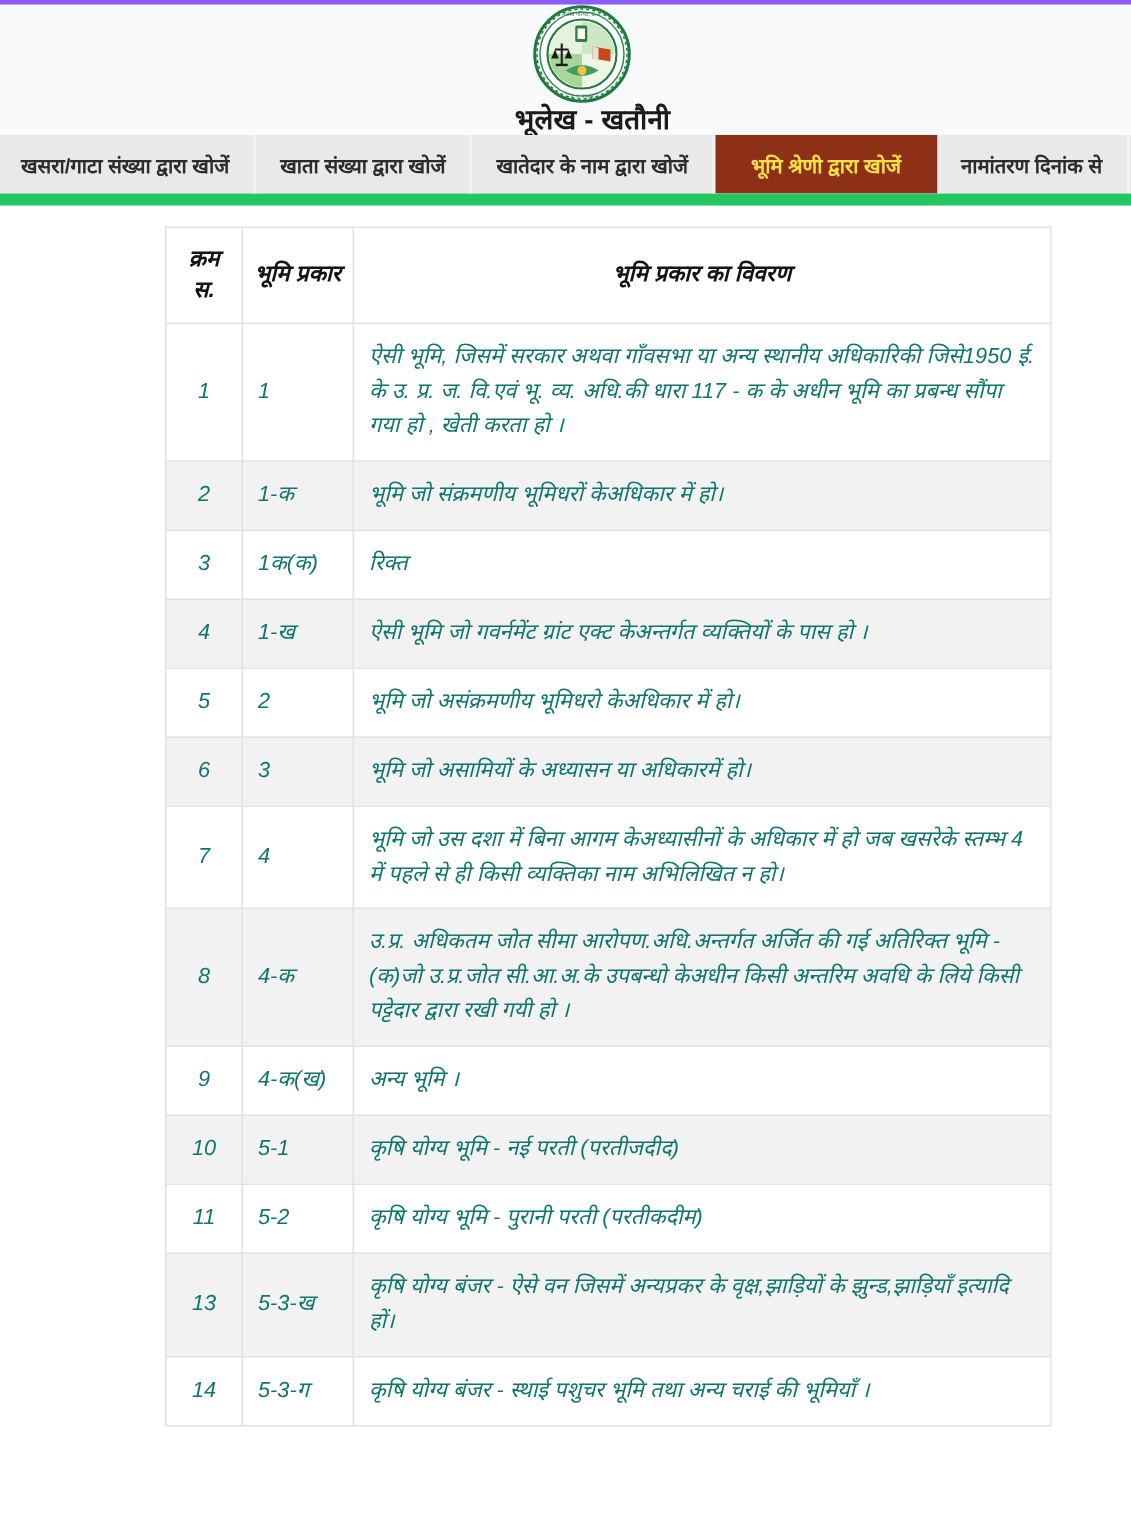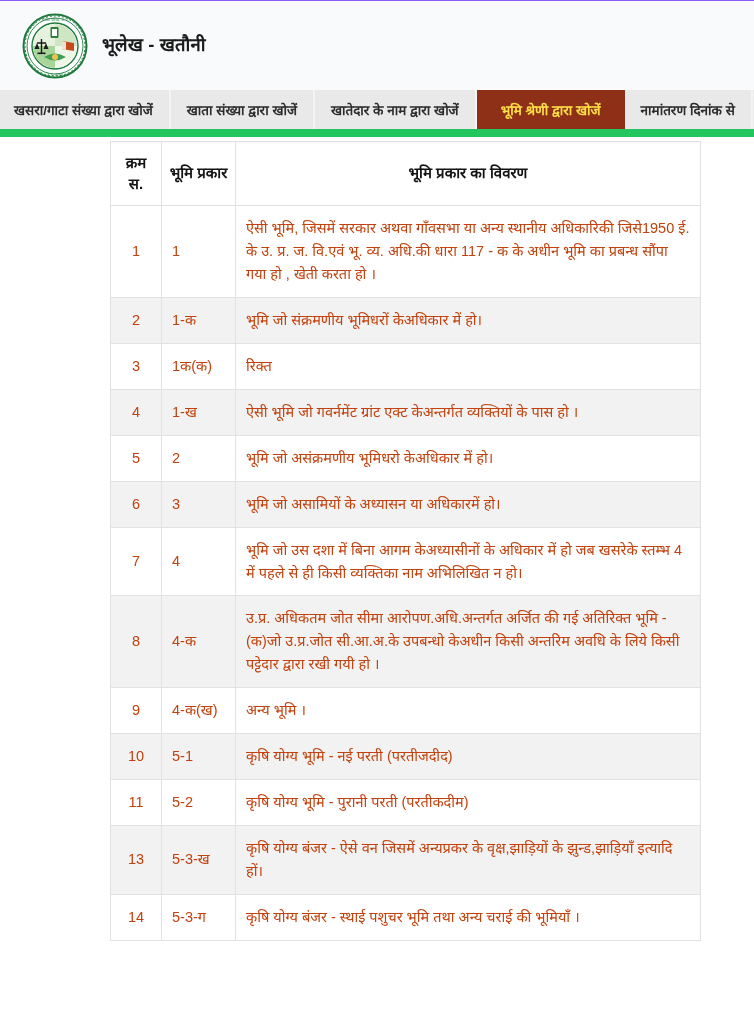--- a/index.html
+++ b/index.html
@@ -10,24 +10,25 @@
     overflow: hidden;
     background: #ffffff;
     font-family: "Liberation Sans", "DejaVu Sans", sans-serif;
   }
 
   
   .site-header {
     width: 754px;
     height: 90px;
     background: #f8fafb;
-    border-top: 1px solid #8b5cf6;
+    border-top: 3px solid #8b5cf6;
     display: flex;
     align-items: center;
     padding-left: 22px;
+    flex-direction: column;
   }
 
   .emblem {
     width: 66px;
     height: 66px;
     flex: 0 0 66px;
     position: relative;
   }
   .emblem svg { display: block; }
 
@@ -80,21 +81,22 @@
     color: #fde047;
     border-right: none;
     padding: 0 24px;
   }
 
   
   .content {
     width: 684px;
     height: 884px;
     background: #ffffff;
-    padding-top: 4px;
+    padding-top: 14px;
+    font-style: italic;
   }
 
   .land-table {
     border-collapse: collapse;
     width: 590px;
     margin-left: 110px;
     table-layout: fixed;
   }
   .land-table col.c-sno   { width: 51px; }
   .land-table col.c-type  { width: 74px; }
@@ -112,21 +114,21 @@
     font-weight: 700;
     color: #141414;
     padding: 11px 6px;
     line-height: 1.38;
   }
   .th-sno, .th-type { text-align: center; }
   .th-desc { text-align: center; }
 
   .land-table tbody td {
     font-size: 14.5px;
-    color: #c2410c;
+    color: #0f766e;
     padding: 11px 10px;
     line-height: 1.58;
   }
   .td-sno  { text-align: center; font-size: 14.5px; color: #2a2a2a; }
   .td-type { text-align: left; padding-left: 12px; color: #2a2a2a; }
   .td-desc { text-align: left; padding-left: 13px; }
 
   .land-table tbody tr:nth-child(odd)  td { background: #ffffff; }
   .land-table tbody tr:nth-child(even) td { background: #f2f2f2; }
 </style>

